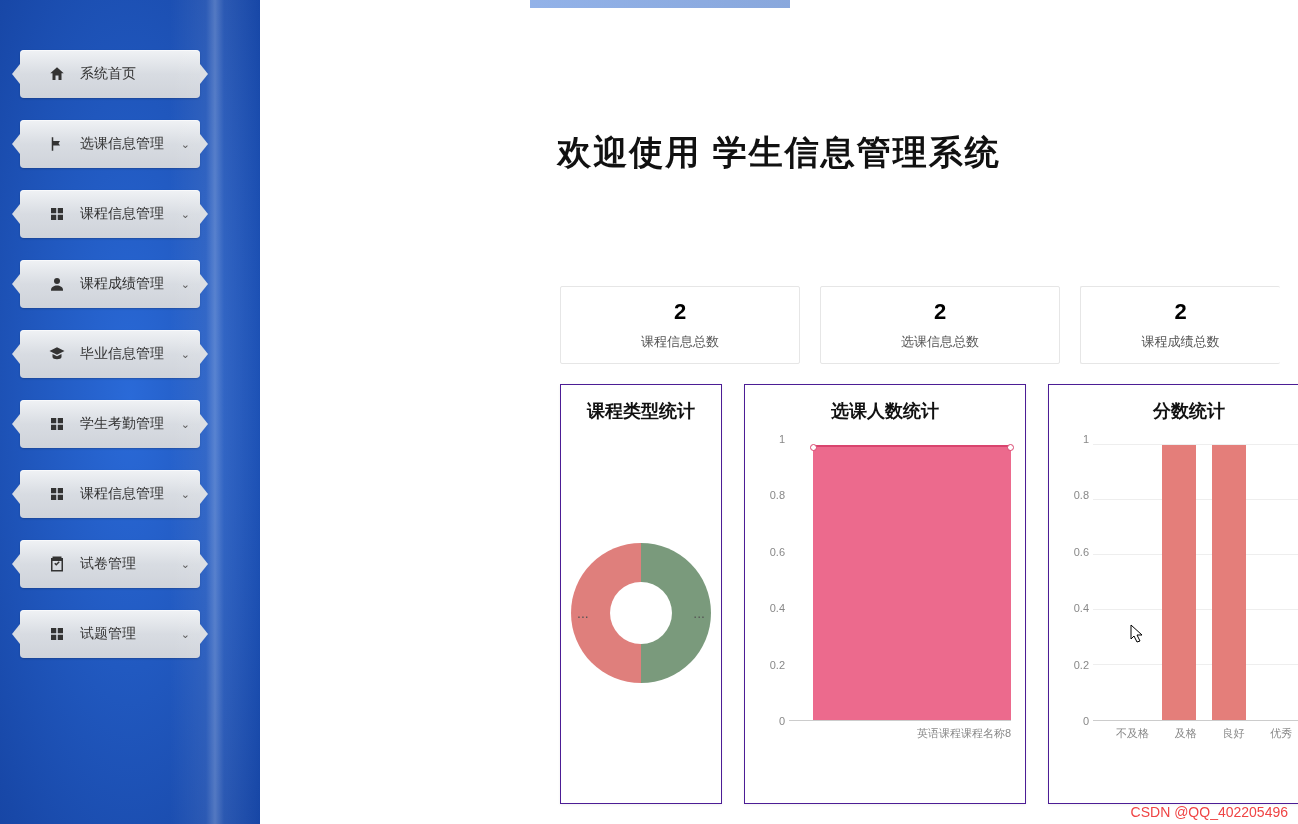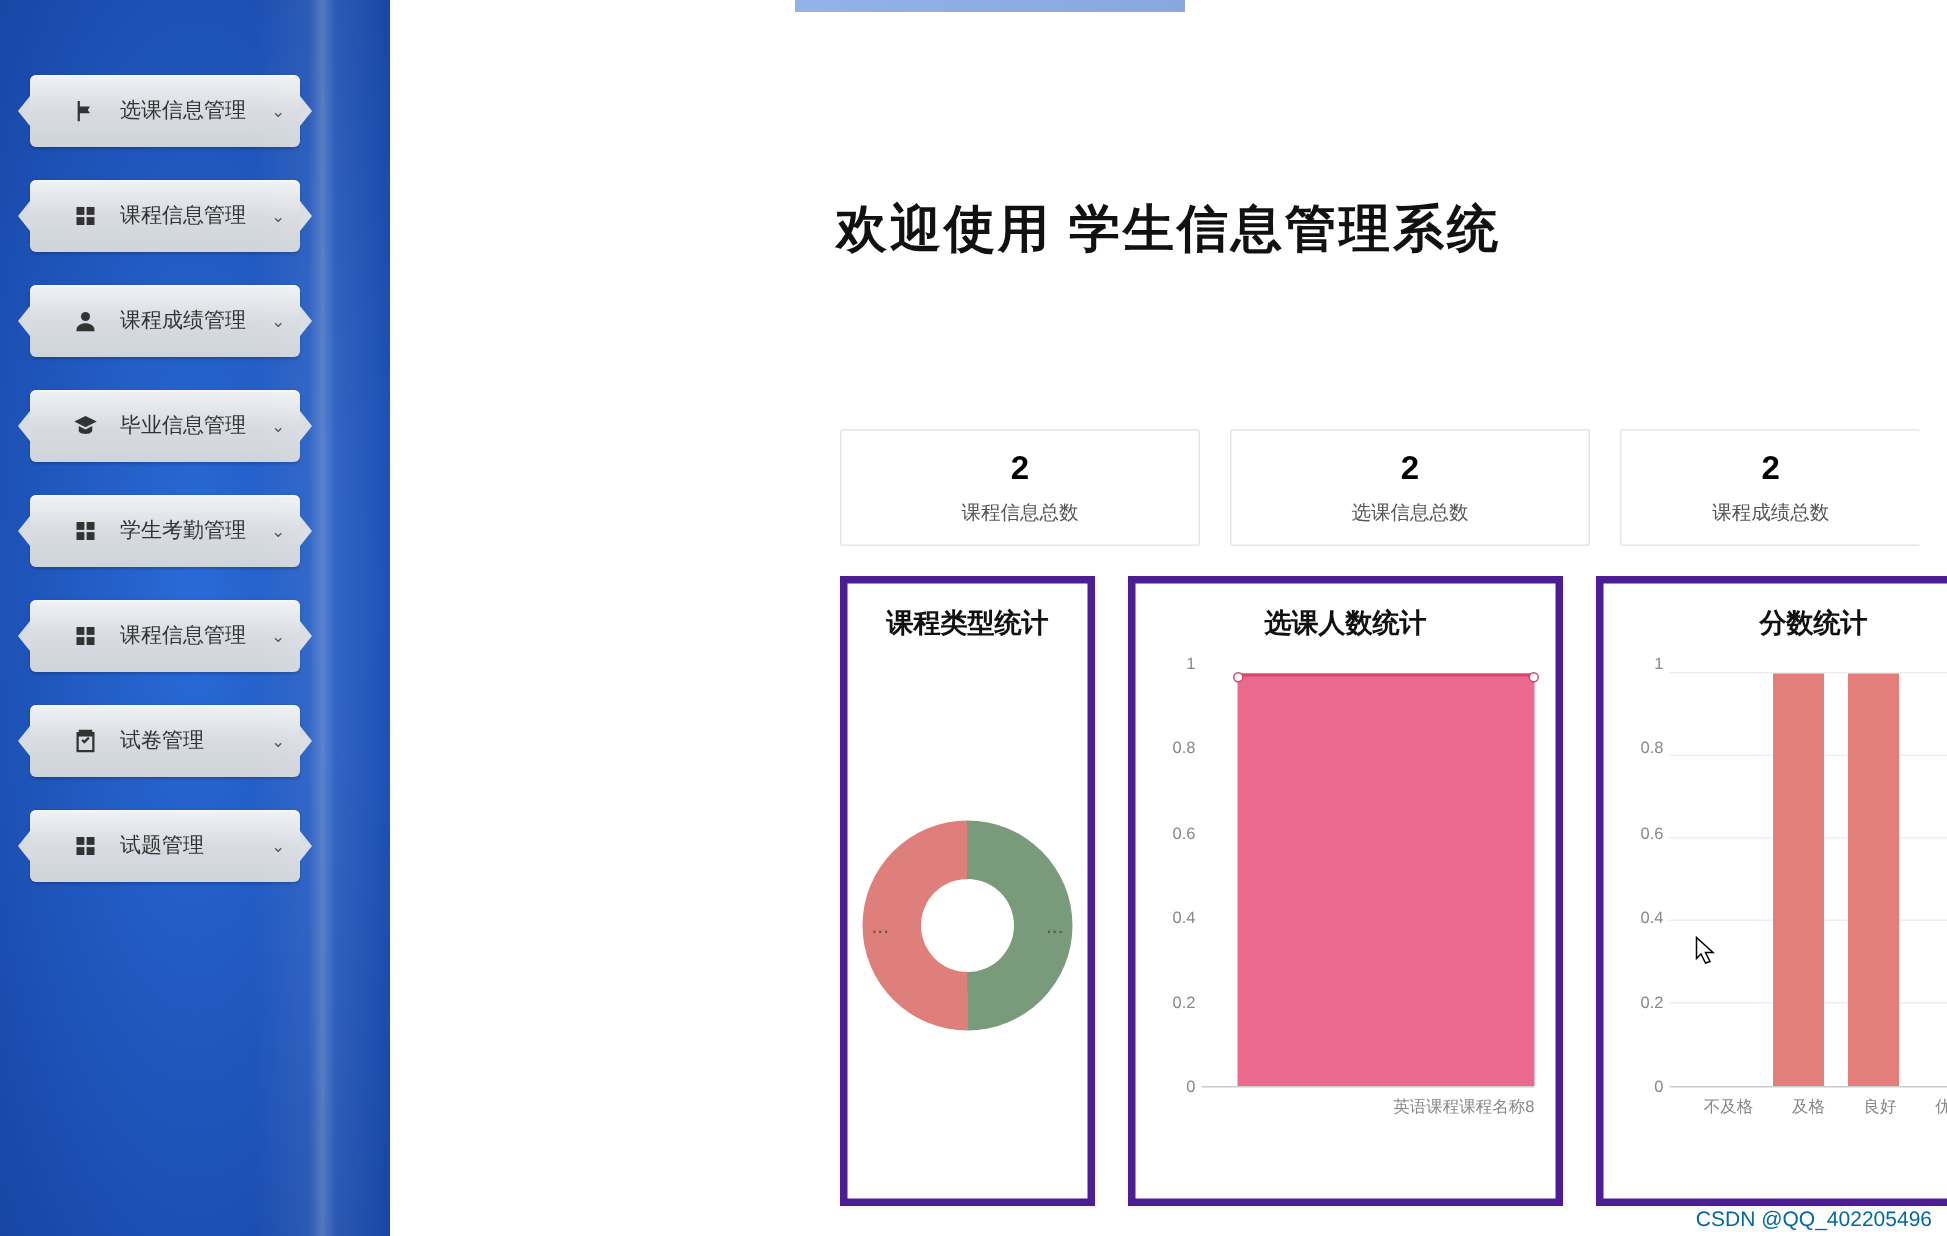--- a/index.html
+++ b/index.html
@@ -49,21 +49,21 @@
 
     h1.welcome { text-align: center; font-size: 34px; font-weight: 700; color: #111; margin-top: 130px; letter-spacing: 2px; }
 
     .stat-row { display: flex; gap: 20px; margin: 110px 0 0 300px; }
     .stat-card { width: 240px; height: 78px; border: 1px solid #e6e6e6; border-radius: 2px; display: flex; flex-direction: column; align-items: center; justify-content: center; gap: 8px; }
     .stat-value { font-size: 22px; font-weight: 700; color: #000; }
     .stat-label { font-size: 13px; color: #555; }
     .stat-card:last-child { width: 200px; border-right: none; }
 
     .chart-row { display: flex; gap: 22px; margin: 20px 0 0 300px; }
-    .chart-card { width: 295px; height: 420px; border: 5px solid #4c1d95; box-shadow: 0 1px 3px rgba(0,0,0,0.06); background: #fff; padding: 14px 10px; }
+    .chart-card { width: 295px; height: 420px; border: 1px solid #4c1d95; box-shadow: 0 1px 3px rgba(0,0,0,0.06); background: #fff; padding: 14px 10px; }
     .chart-title { text-align: center; font-size: 18px; font-weight: 700; color: #111; margin-bottom: 16px; }
 
     
     .donut-wrap { position: relative; width: 100%; display: flex; justify-content: center; margin-top: 120px; }
     .donut { width: 140px; height: 140px; border-radius: 50%; background: conic-gradient(#7a9a7c 0 50%, #df7f7c 50% 100%); display: flex; align-items: center; justify-content: center; }
     .donut::after { content: ''; width: 62px; height: 62px; border-radius: 50%; background: #fff; }
     .donut-label-l, .donut-label-r { position: absolute; top: 50%; transform: translateY(-50%); font-size: 14px; color: #555; }
     .donut-label-l { left: 6px; } .donut-label-r { right: 6px; }
 
     
@@ -77,29 +77,37 @@
     
     .area-fill { position: absolute; left: 24px; right: 0; top: 0; bottom: 0; background: #eb6287; opacity: 0.95; }
     .area-line { position: absolute; left: 24px; right: 0; top: 0; border-top: 2px solid #d9446e; }
     .area-dot { position: absolute; width: 7px; height: 7px; border: 1.5px solid #d9446e; background: #fff; border-radius: 50%; top: -3px; }
 
     
     .bars { position: absolute; left: 10px; right: 10px; bottom: 0; top: 0; display: flex; justify-content: space-around; align-items: flex-end; }
     .bar { width: 34px; background: #e47e7a; }
     .x-axis.x4 { justify-content: space-around; left: 44px; right: 14px; }
 
-    .watermark { position: absolute; right: 10px; bottom: 4px; color: #0369a1; font-size: 14px; font-family: Arial; }
+    .watermark { position: absolute; right: 10px; bottom: 4px; color: #ef4444; font-size: 14px; font-family: Arial; }
 
     .cursor-arrow { position: absolute; left: 1130px; top: 624px; width: 14px; height: 20px; pointer-events: none; }
   </style>
 </head>
 <body>
 
 <div class="sidebar">
 
+  <div class="nav-item">
+    <span class="nav-icon">
+        <svg viewBox="0 0 24 24">
+          <path d="M12 3l9 8h-3v9h-4v-6h-4v6H6v-9H3z"></path>
+        </svg>
+      </span>
+    <span class="nav-label">系统首页</span>
+  </div>
 
 
 
   <div class="nav-item">
     <span class="nav-icon">
         <svg viewBox="0 0 24 24">
           <path d="M5 3v18h2v-7h9l-2-3 2-3H7V3z"></path>
         </svg>
       </span>
     <span class="nav-label">选课信息管理</span>

